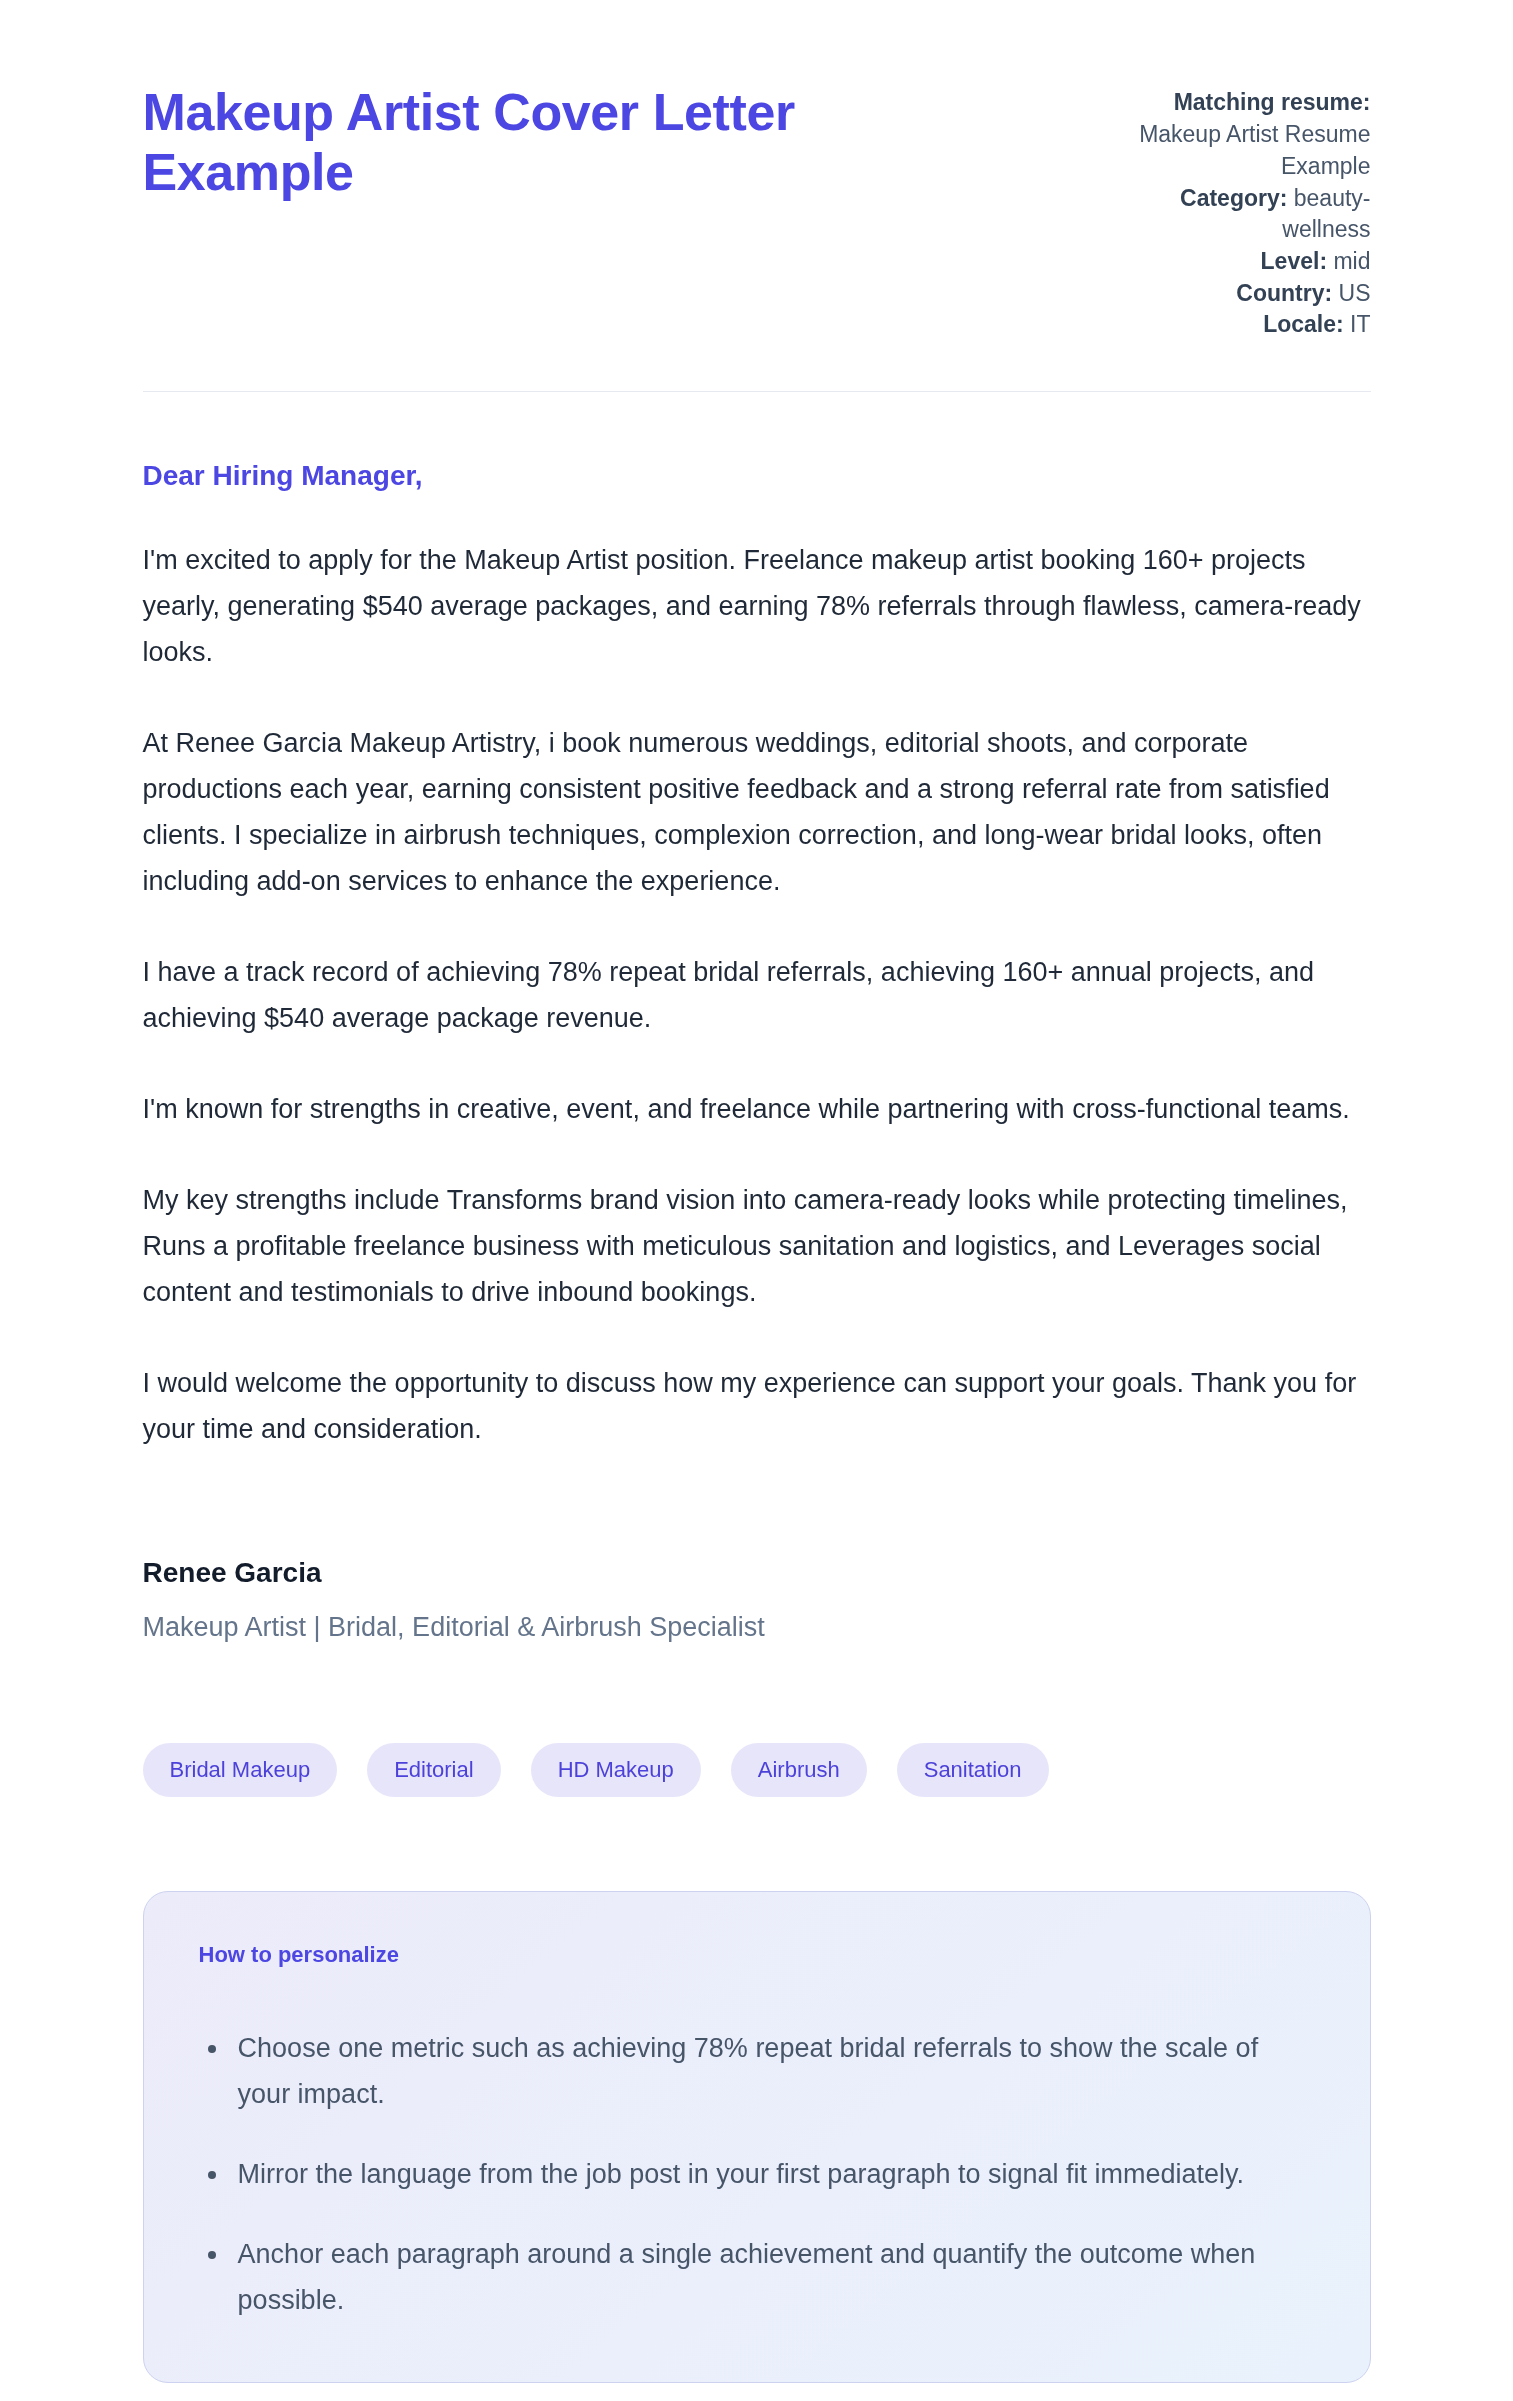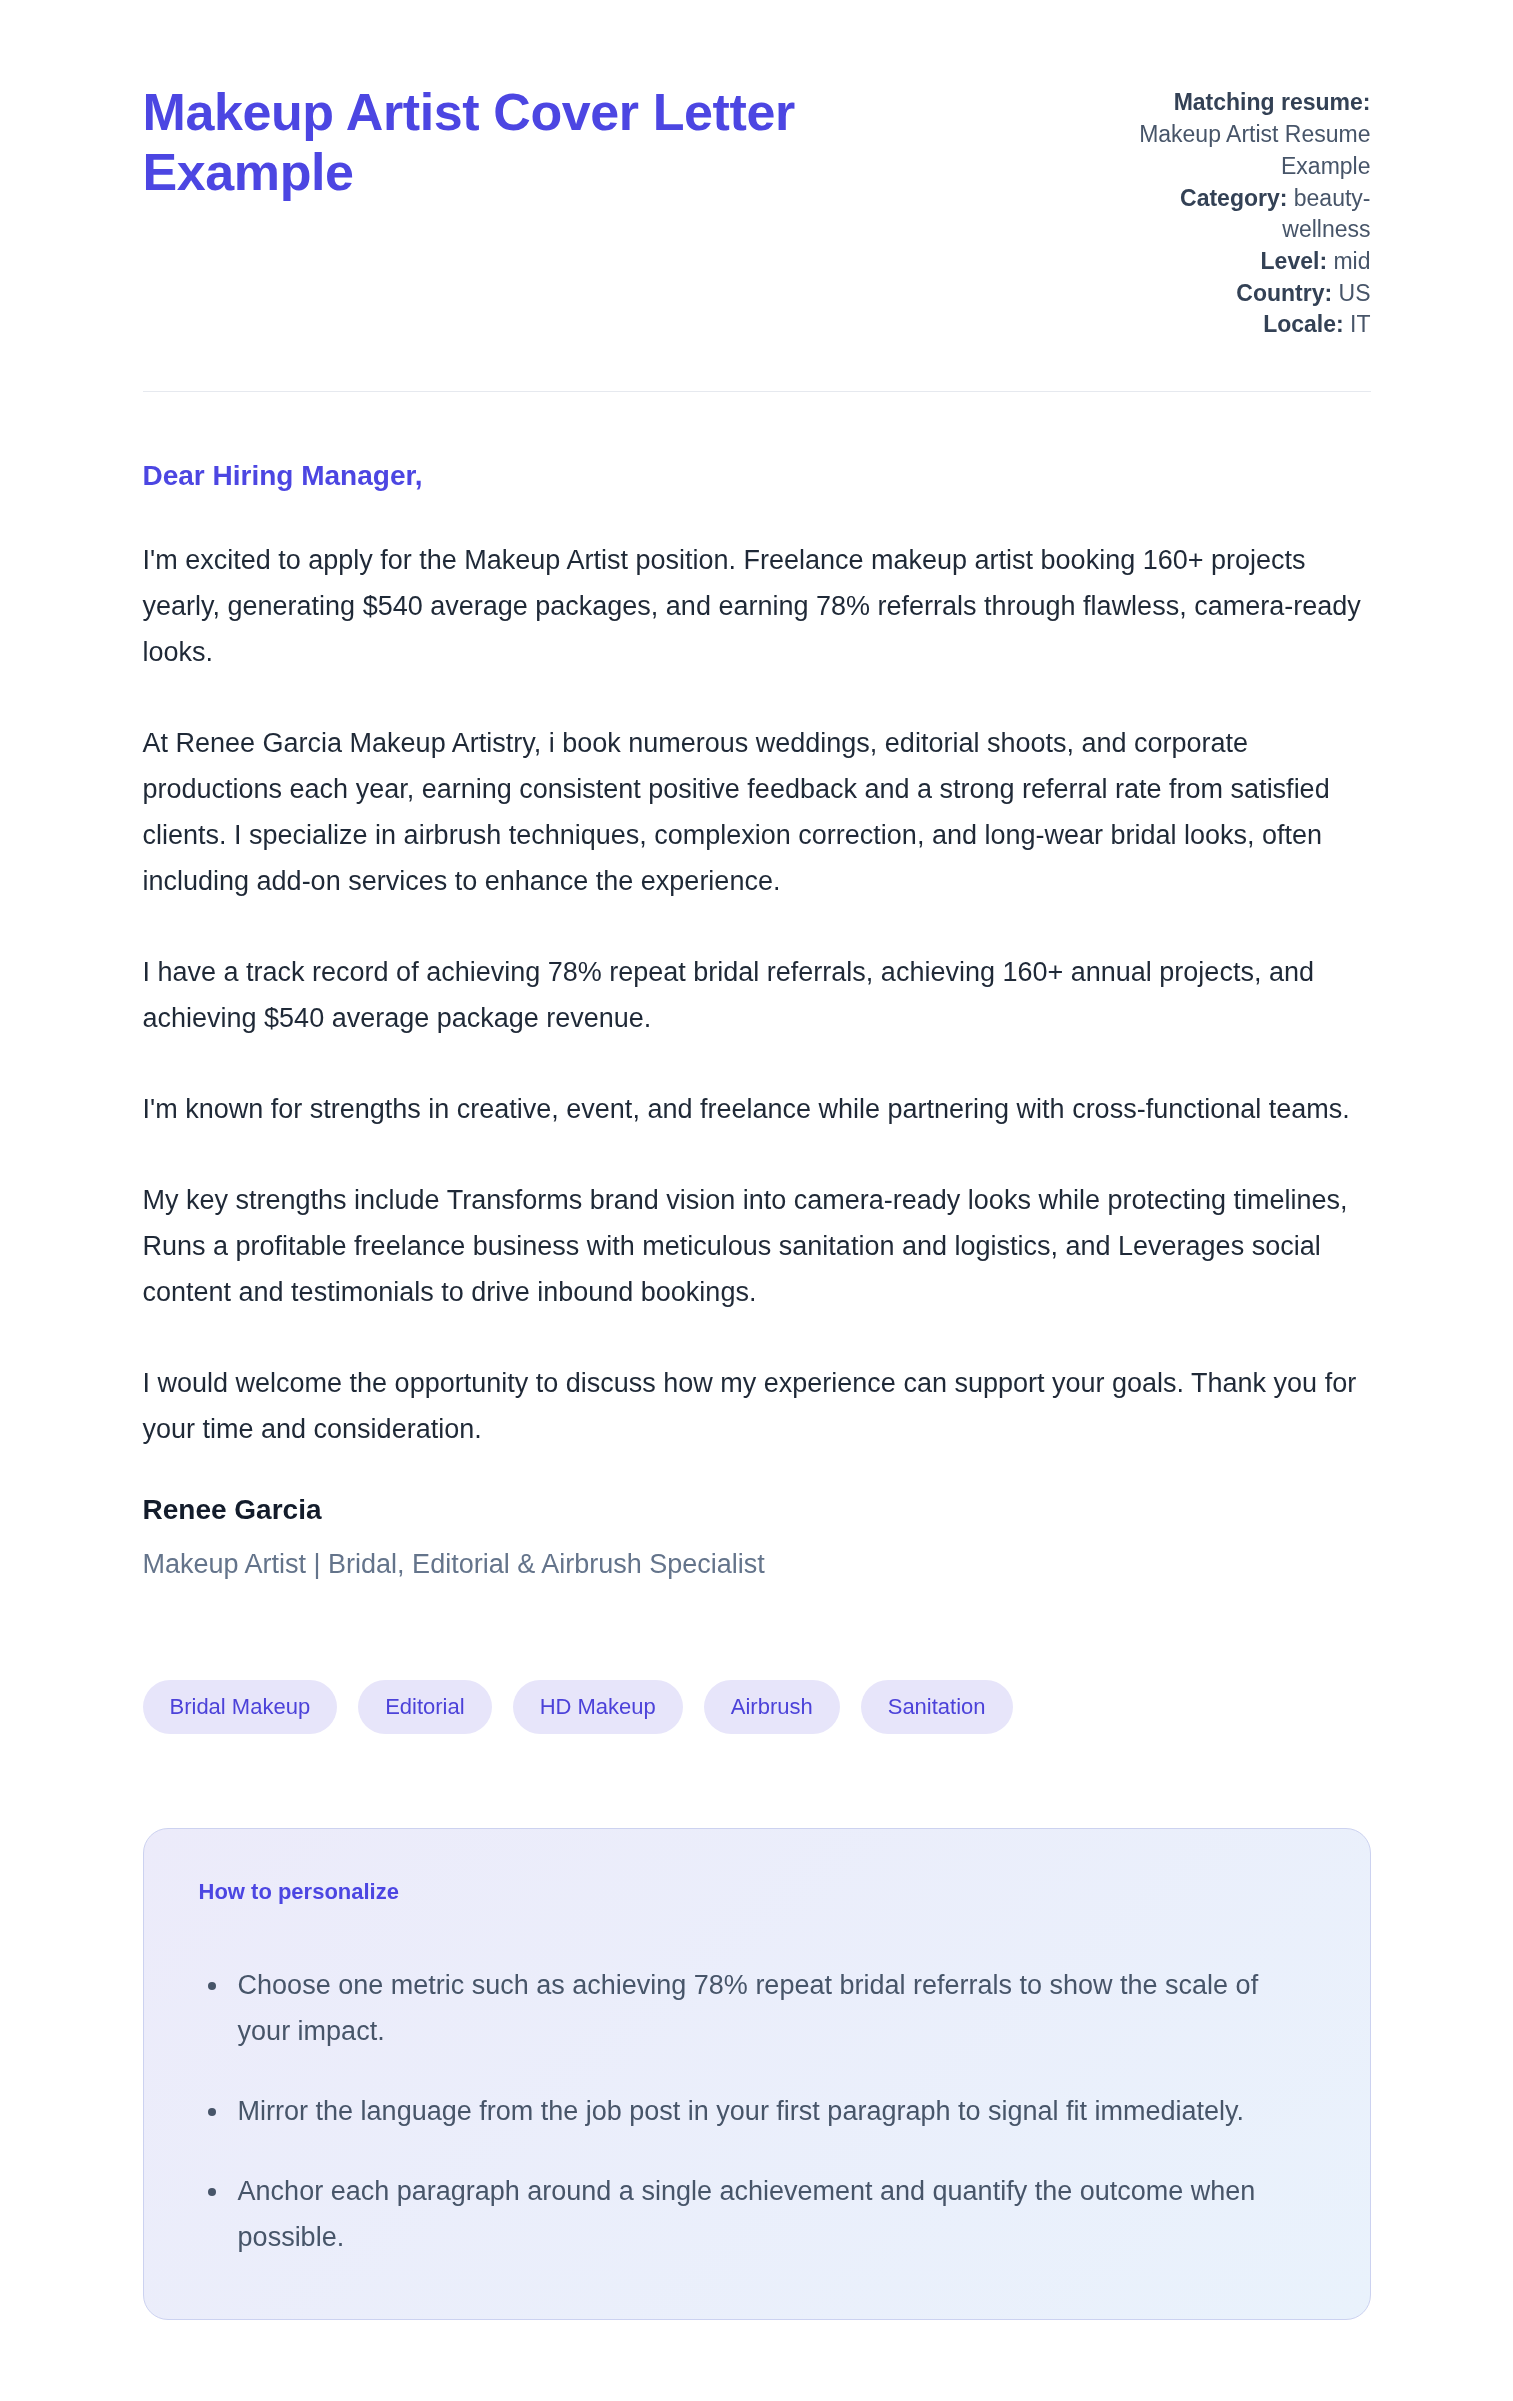--- a/index.html
+++ b/index.html
@@ -66,26 +66,26 @@
     color:var(--color-accent);
   }
   .para{
     font-size:27px;
     line-height:46px;
     margin:45px 0 0;
     color:var(--color-body);
   }
 
   
-  .signature{margin-top:42px;}
+  .signature{margin-top:105px;}
   .sig-name{font-size:28px;font-weight:700;color:#131c2b;}
   .sig-role{margin-top:23px;font-size:27px;color:var(--color-role);}
 
   
-  .tags{margin-top:100px;display:flex;gap:21px;flex-wrap:wrap;}
+  .tags{margin-top:100px;display:flex;gap:30px;flex-wrap:wrap;}
   .tag{
     display:inline-block;
     background:var(--color-tag_bg);
     color:var(--color-tag_text);
     font-size:22px;
     line-height:1;
     padding:16px 27px;
     border-radius:889px;
     white-space:nowrap;
   }

